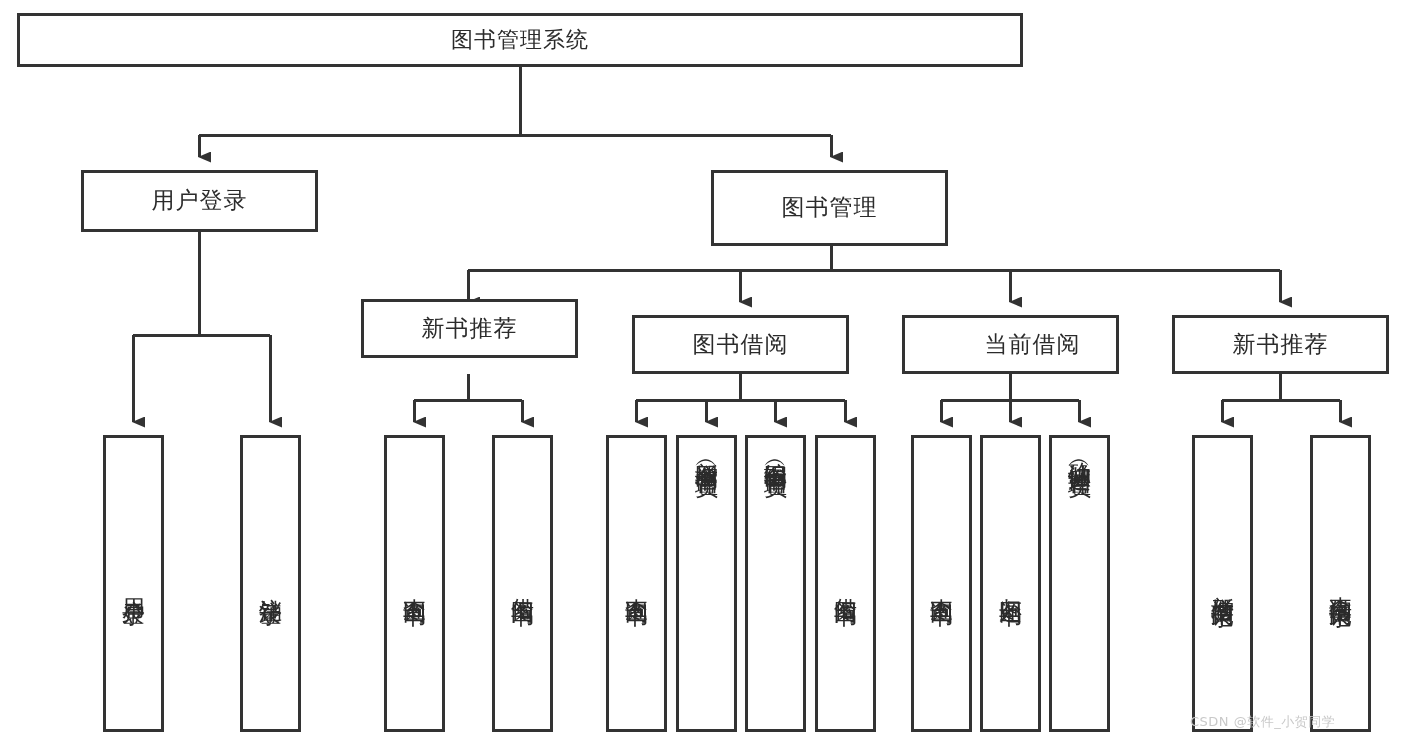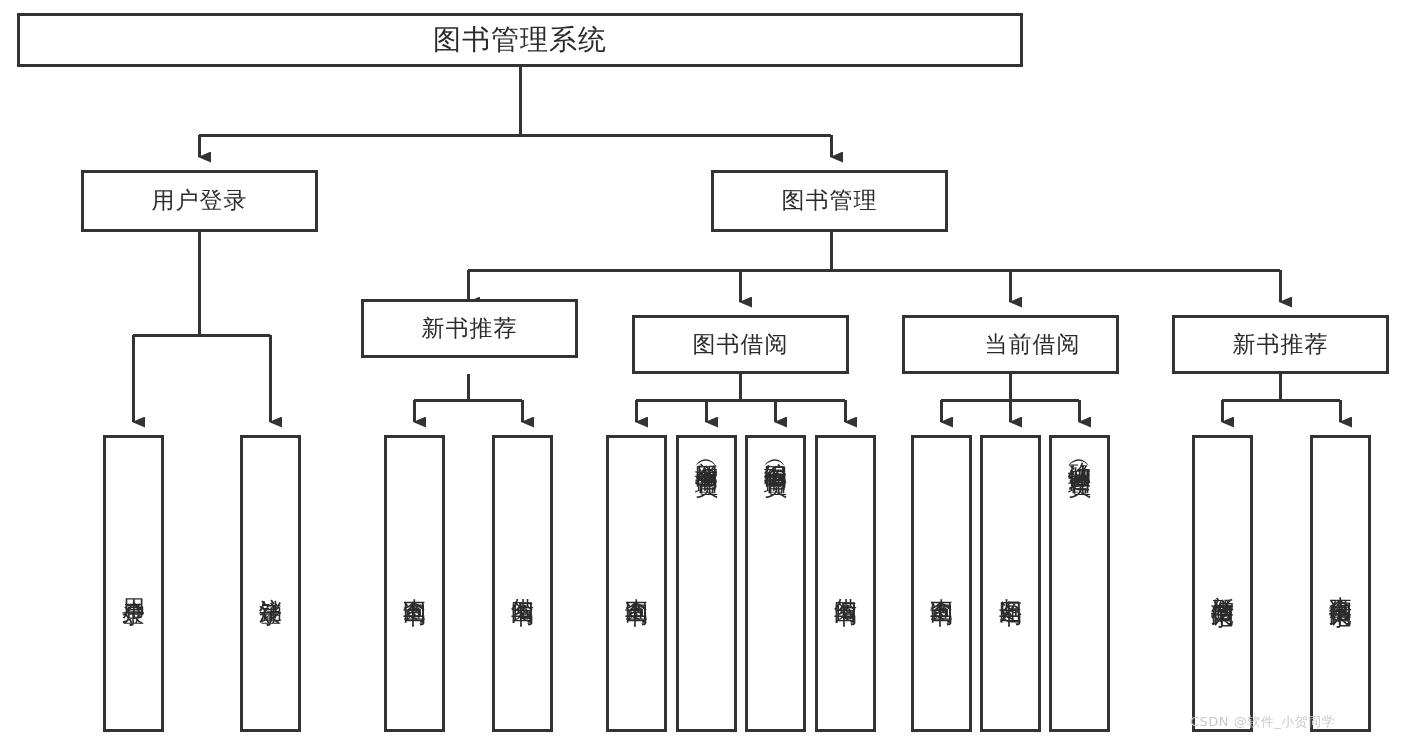--- a/index.html
+++ b/index.html
@@ -36,21 +36,21 @@
     justify-content: center;
     color: #2b2b2b;
   }
   .node-h .label {
     font-size: 23px;
     line-height: 1.2;
     letter-spacing: 1px;
     white-space: nowrap;
   }
   .node-root .label {
-    font-size: 28px;
+    font-size: 22px;
     letter-spacing: 1px;
   }
   .node-v {
     align-items: flex-start;
     justify-content: center;
     padding-top: 6px;
   }
   .node-v .label {
     writing-mode: vertical-rl;
     text-orientation: upright;
@@ -137,21 +137,21 @@
   </svg>
 
   <div class="node node-h node-root" style="left:17px; top:13px; width:1006px; height:54px;">
     <span class="label">图书管理系统</span>
   </div>
 
   <div class="node node-h" style="left:81px; top:170px; width:237px; height:62px;">
     <span class="label">用户登录</span>
   </div>
 
-  <div class="node node-h" style="left:711px; top:170px; width:237px; height:62px;">
+  <div class="node node-h" style="left:711px; top:170px; width:237px; height:76px;">
     <span class="label">图书管理</span>
   </div>
 
   <div class="node node-h" style="left:361px; top:299px; width:217px; height:59px;">
     <span class="label">新书推荐</span>
   </div>
 
   <div class="node node-h" style="left:632px; top:315px; width:217px; height:59px;">
     <span class="label">图书借阅</span>
   </div>

